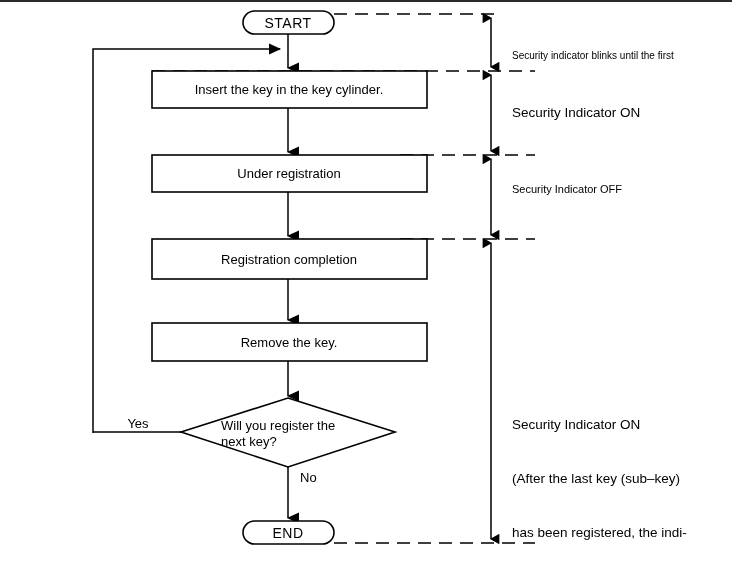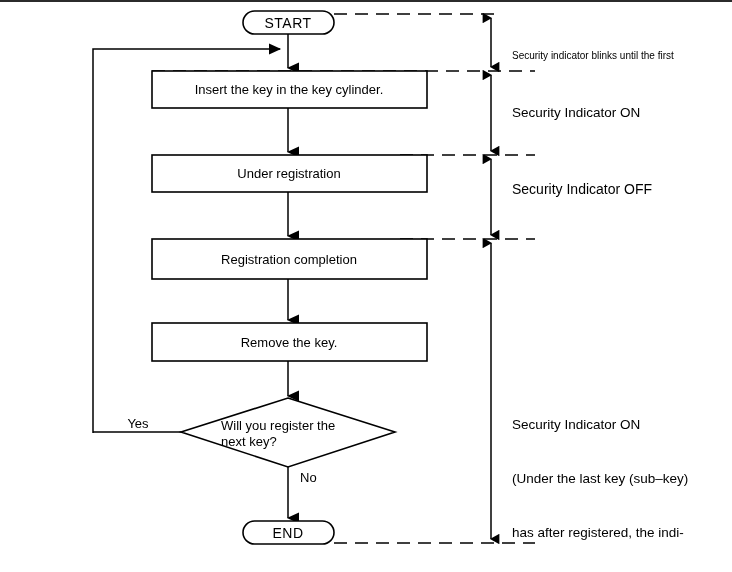--- a/index.html
+++ b/index.html
@@ -80,21 +80,21 @@
   }
   #ann-on1 {
     left: 512px;
     top: 104px;
     font-size: 13.5px;
     line-height: 18px;
   }
   #ann-off {
     left: 512px;
     top: 180px;
-    font-size: 14px;
+    font-size: 11px;
     line-height: 19px;
     width: 150px;
     white-space: normal;
   }
   #ann-on2 {
     left: 512px;
     top: 380px;
     font-size: 13.5px;
     line-height: 18px;
   }
@@ -176,16 +176,16 @@
 <div class="ann" id="ann-blink">
   <span class="ann-line">Security indicator blinks until the first</span>
 </div>
 
 <div class="ann" id="ann-on1">Security Indicator ON</div>
 
 <div class="ann" id="ann-off">Security    Indicator OFF</div>
 
 <div class="ann" id="ann-on2">
   <span class="ann-line">Security Indicator ON</span>
-  <span class="ann-line">(Under the last key (sub–key)</span>
-  <span class="ann-line">has after registered, the indi-</span>
+  <span class="ann-line">(After the last key (sub–key)</span>
+  <span class="ann-line">has been registered, the indi-</span>
   
 </div>
 
 </body></html>

